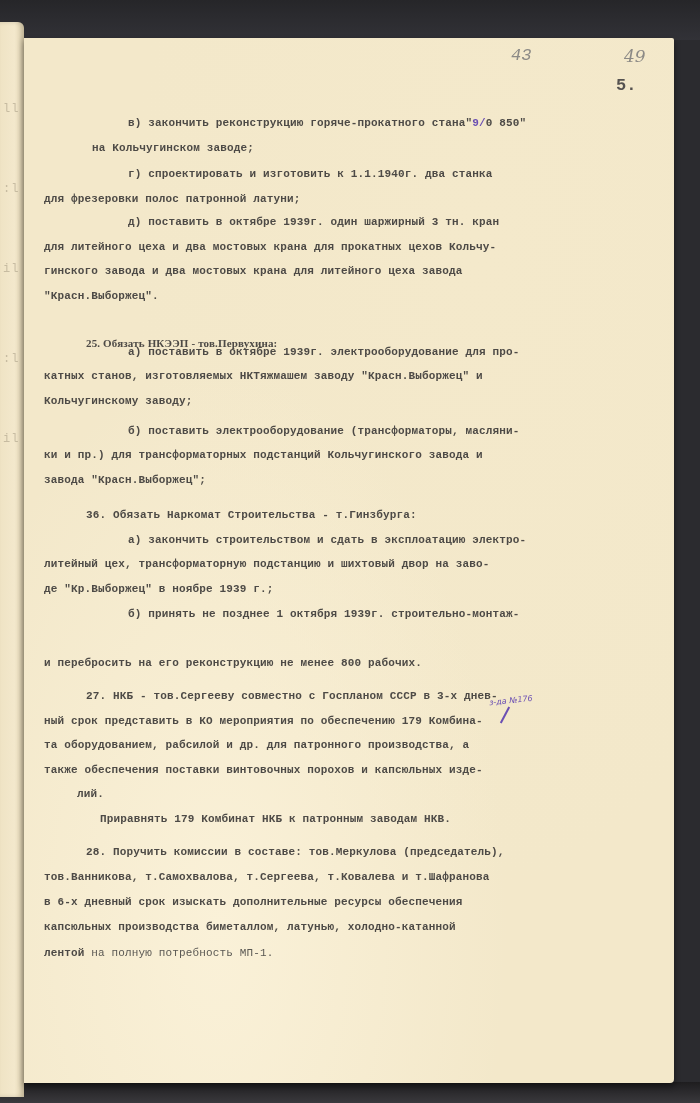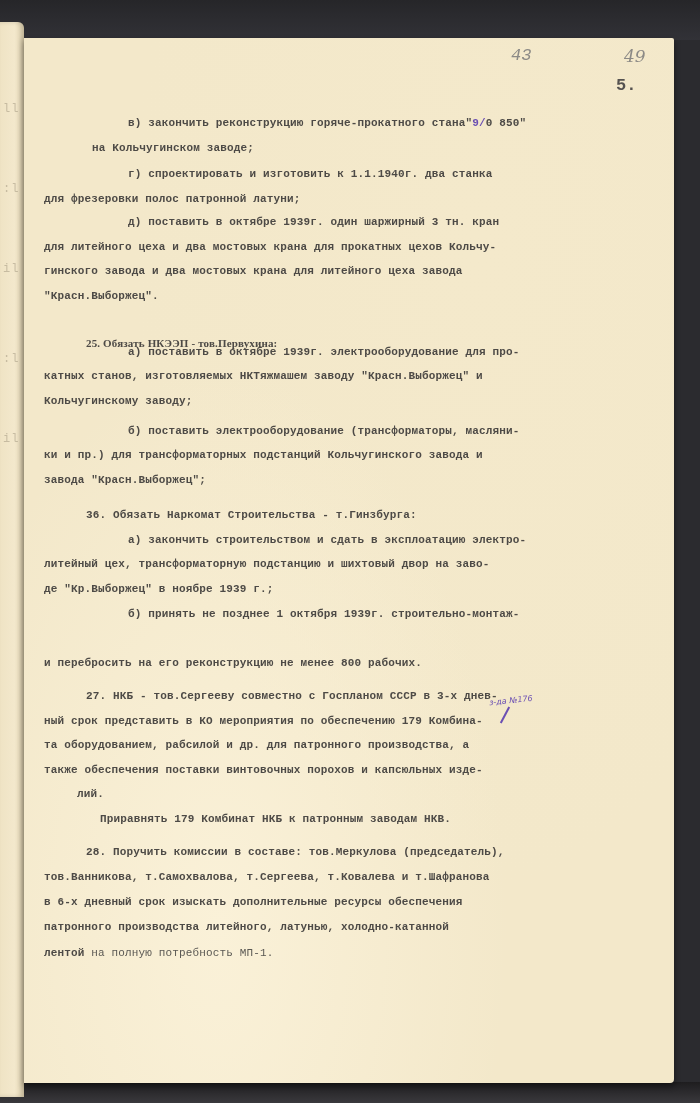--- a/index.html
+++ b/index.html
@@ -111,18 +111,18 @@
   <div class="page-line" style="left:62px; top:649px;">27. НКБ - тов.Сергееву совместно с Госпланом СССР в 3-х днев-</div>
   <div class="page-line" style="left:20px; top:674px;">ный срок представить в КО мероприятия по обеспечению 179 Комбина-</div>
   <div class="page-line" style="left:20px; top:698px;">та оборудованием, рабсилой и др. для патронного производства, а</div>
   <div class="page-line" style="left:20px; top:723px;">также обеспечения поставки винтовочных порохов и капсюльных изде-</div>
   <div class="page-line" style="left:20px; top:747px;margin-left:33px;">лий.</div>
   <div class="page-line" style="left:76px; top:772px;">Приравнять 179 Комбинат НКБ к патронным заводам НКВ.</div>
 
   <div class="page-line" style="left:62px; top:805px;">28. Поручить комиссии в составе: тов.Меркулова (председатель),</div>
   <div class="page-line" style="left:20px; top:830px;">тов.Ванникова, т.Самохвалова, т.Сергеева, т.Ковалева и т.Шафранова</div>
   <div class="page-line" style="left:20px; top:855px;">в 6-х дневный срок изыскать дополнительные ресурсы обеспечения</div>
-  <div class="page-line" style="left:20px; top:880px;">патронного производства литейного, латунью, холодно-катанной</div>
+  <div class="page-line" style="left:20px; top:880px;">капсюльных производства биметаллом, латунью, холодно-катанной</div>
   <div class="page-line" style="left:20px; top:906px;"><span>лентой</span><span class="light" style="font-weight:normal;color:#5a5853;text-align:center;"> на полную потребность МП-1.</span></div>
 
   <span class="ink-note" style="left:465px; top:658px;">з-да №176</span>
   <span class="ink-slash" style="left:480px; top:668px;"></span>
 </div>
 
 </body></html>

